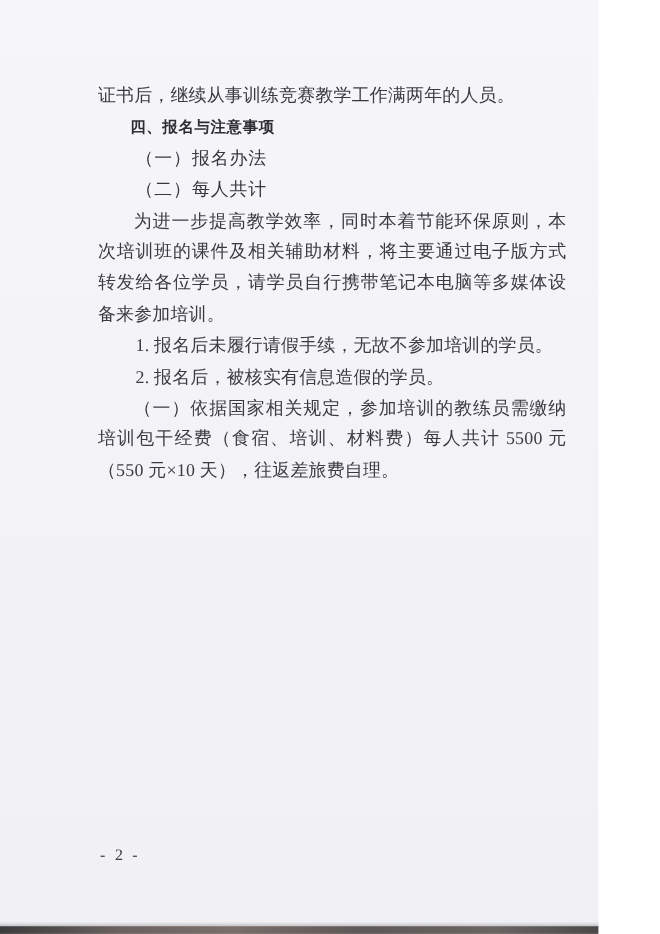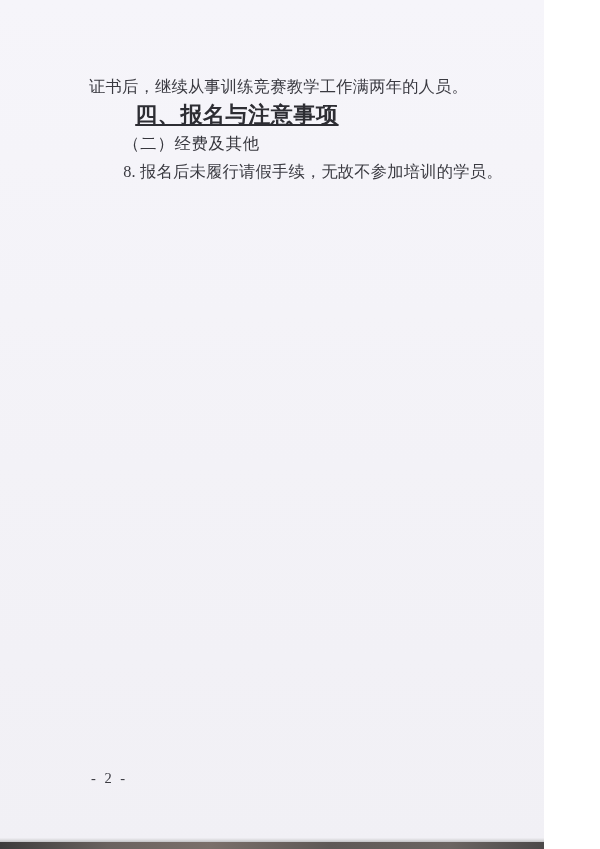--- a/index.html
+++ b/index.html
@@ -37,24 +37,23 @@
   .para-cont {
     text-indent: 0;
   }
   .para {
     text-indent: 2em;
   }
   .section-heading {
     text-indent: 2.1em;
     font-weight: bold;
     color: #2d2d33;
-    font-size: 22px;
+    font-size: 14px;
     font-family: "Liberation Sans", "DejaVu Sans", sans-serif;
     letter-spacing: 0.6px;
-    text-decoration: underline;
   }
   .subsection-heading {
     text-indent: 2.1em;
     color: #36363d;
     letter-spacing: 0.8px;
   }
   .list-item {
     text-indent: 2.1em;
   }
   .page-number {
@@ -86,31 +85,35 @@
 </head>
 <body>
 
 <div class="page">
 
   <div class="text-block">
     <p class="para-cont">证书后，继续从事训练竞赛教学工作满两年的人员。</p>
 
     <p class="section-heading">四、报名与注意事项</p>
 
+    <p class="subsection-heading">（一）报名办法</p>
 
 
-    <p class="subsection-heading">（二）经费及其他</p>
+    <p class="subsection-heading">（二）每人共计</p>
+
+    <p class="para">为进一步提高教学效率，同时本着节能环保原则，本次培训班的课件及相关辅助材料，将主要通过电子版方式转发给各位学员，请学员自行携带笔记本电脑等多媒体设备来参加培训。</p>
 
 
 
+    <p class="list-item">1. 报名后未履行请假手续，无故不参加培训的学员。</p>
 
-    <p class="list-item">8. 报名后未履行请假手续，无故不参加培训的学员。</p>
+    <p class="list-item">2. 报名后，被核实有信息造假的学员。</p>
 
 
-
+    <p class="para">（一）依据国家相关规定，参加培训的教练员需缴纳培训包干经费（食宿、培训、材料费）每人共计 5500 元（550 元×10 天），往返差旅费自理。</p>
 
   </div>
 
   <div class="page-number">- 2 -</div>
 
   <div class="scan-edge-light"></div>
   <div class="scan-edge-dark"></div>
 
 </div>
 

